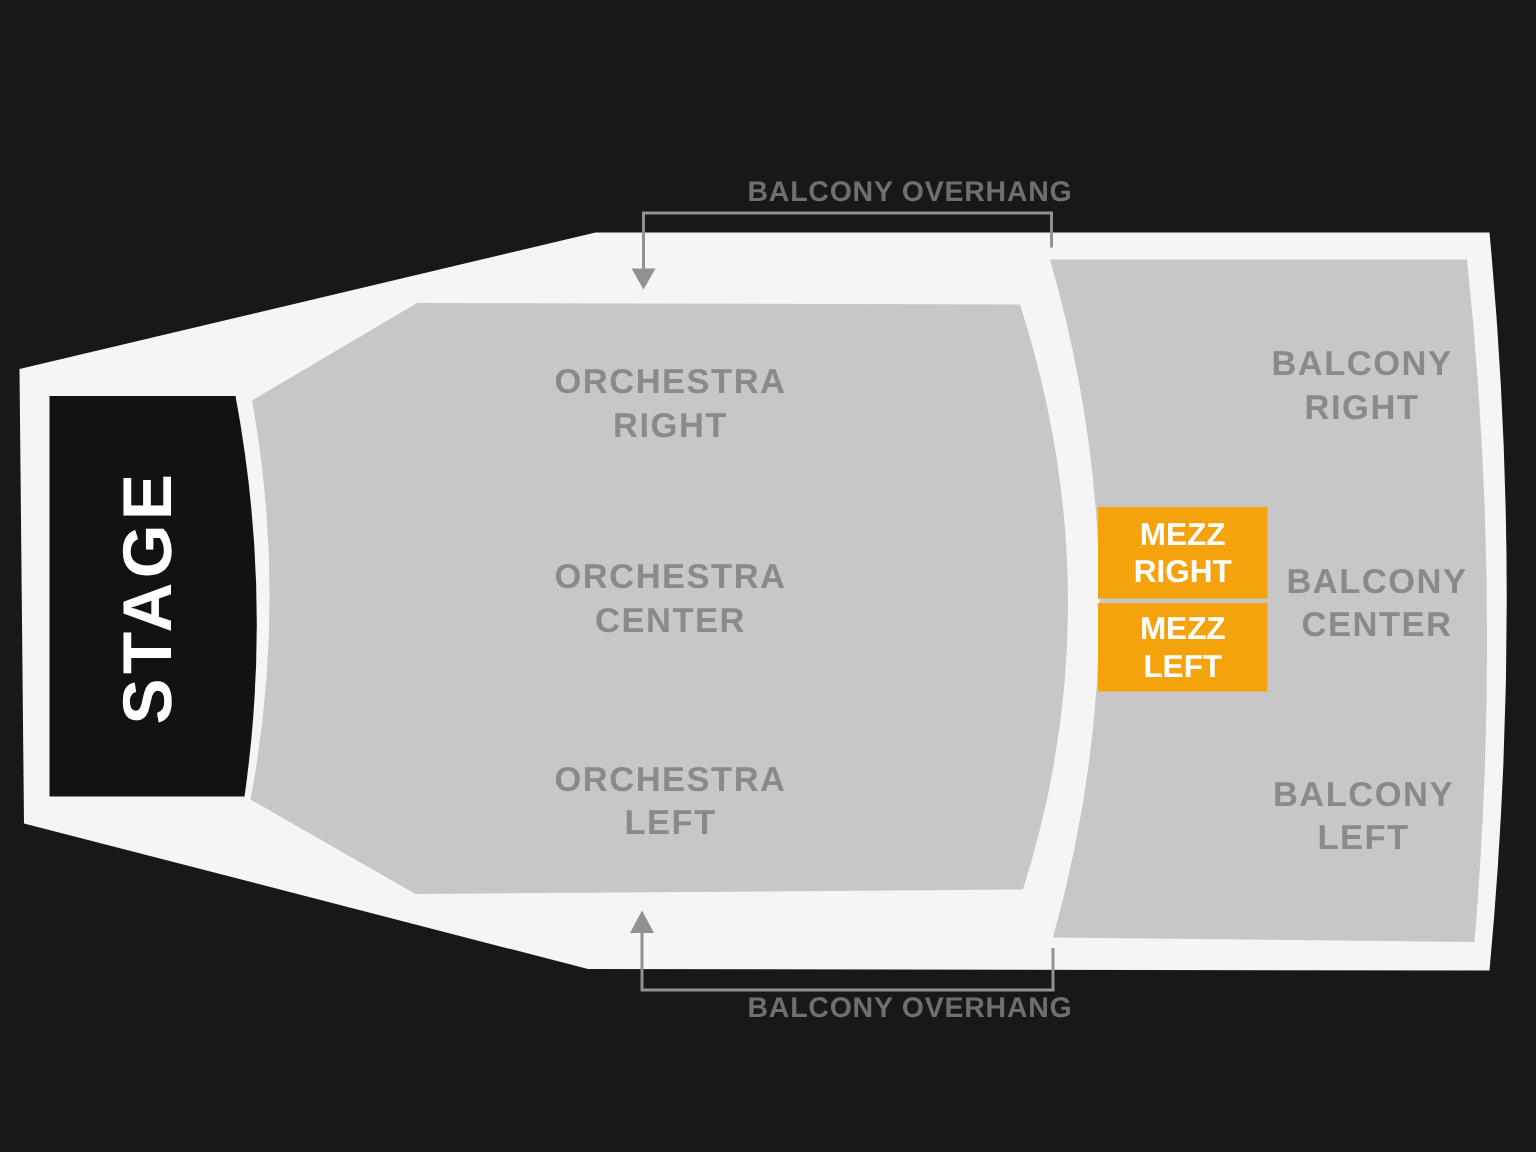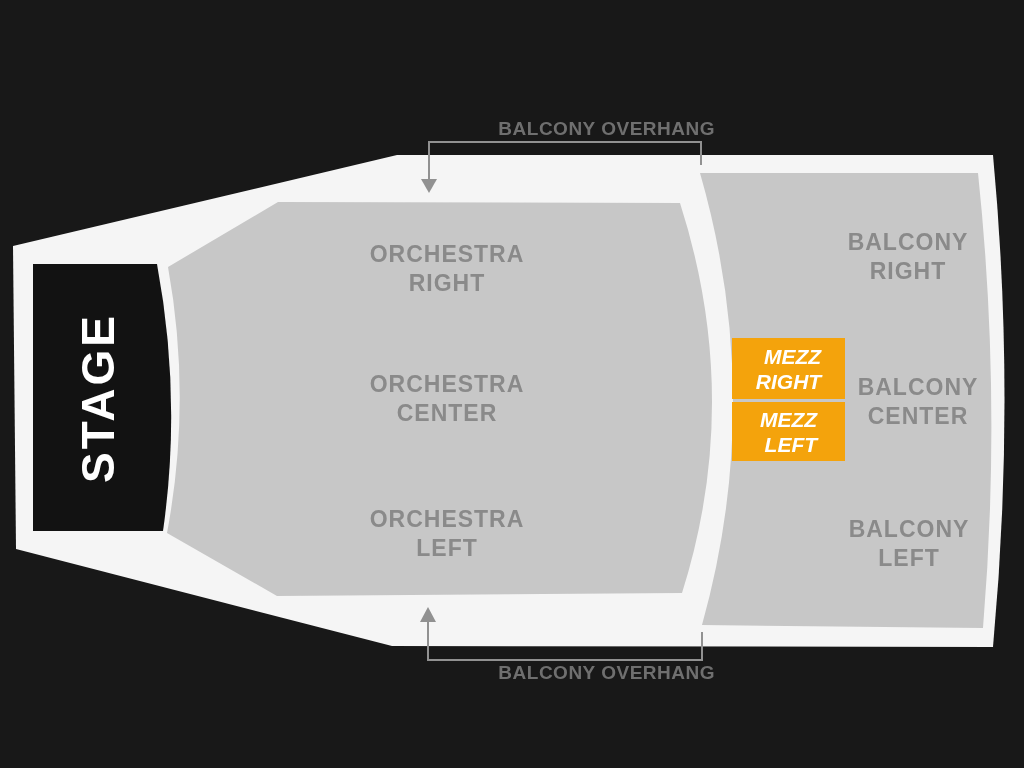--- a/index.html
+++ b/index.html
@@ -32,27 +32,26 @@
     text-align:right;
     white-space:nowrap;
   }
   .mezz-box{
     position:absolute;
     background:var(--mezz,#f4a30c);
     color:var(--mezz-text,#ffffff);
     font-weight:bold;
     font-size:21px;
     line-height:25px;
-    text-align:right;
+    text-align:center;
     white-space:pre-line;
     display:flex;
     align-items:center;
     justify-content:center;
     cursor:pointer;
-    font-style:italic;
   }
   #mezz-right-box{left:732px;top:338px;width:113px;height:61px;}
   #mezz-left-box{left:732px;top:402px;width:113px;height:59px;}
   #stage-label{
     position:absolute;
     left:98px;top:398px;
     transform:translate(-50%,-50%) rotate(-90deg);
     color:var(--stage-text,#ffffff);
     font-weight:bold;
     font-size:46px;

